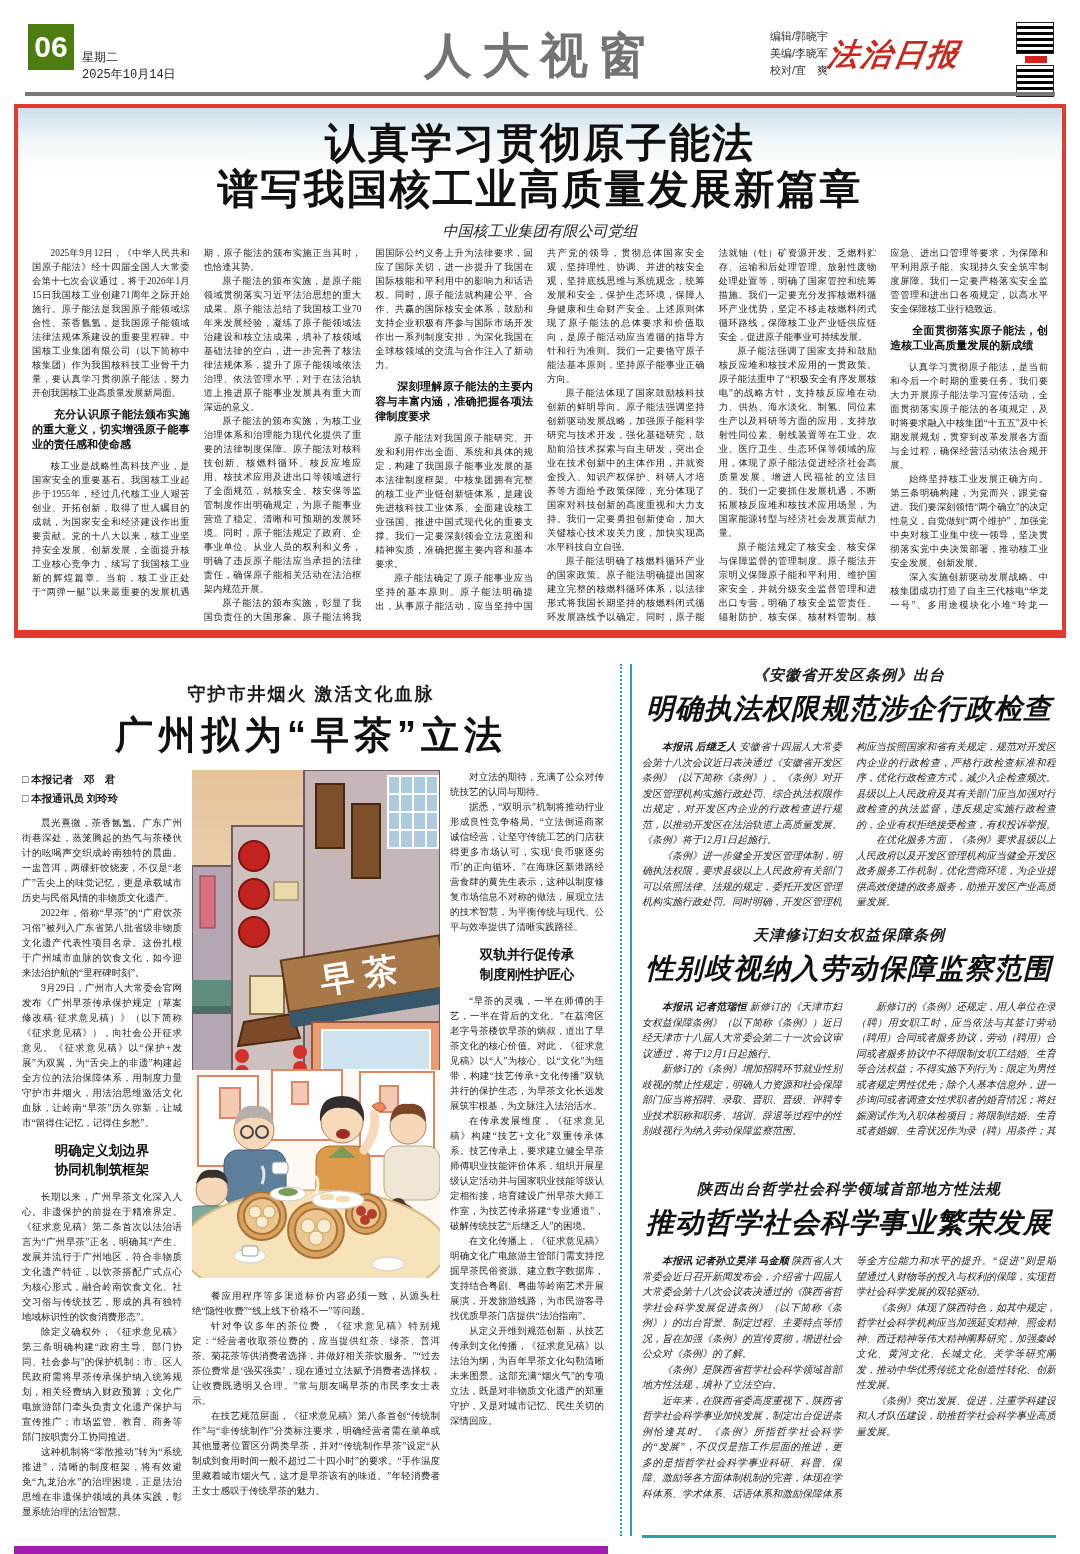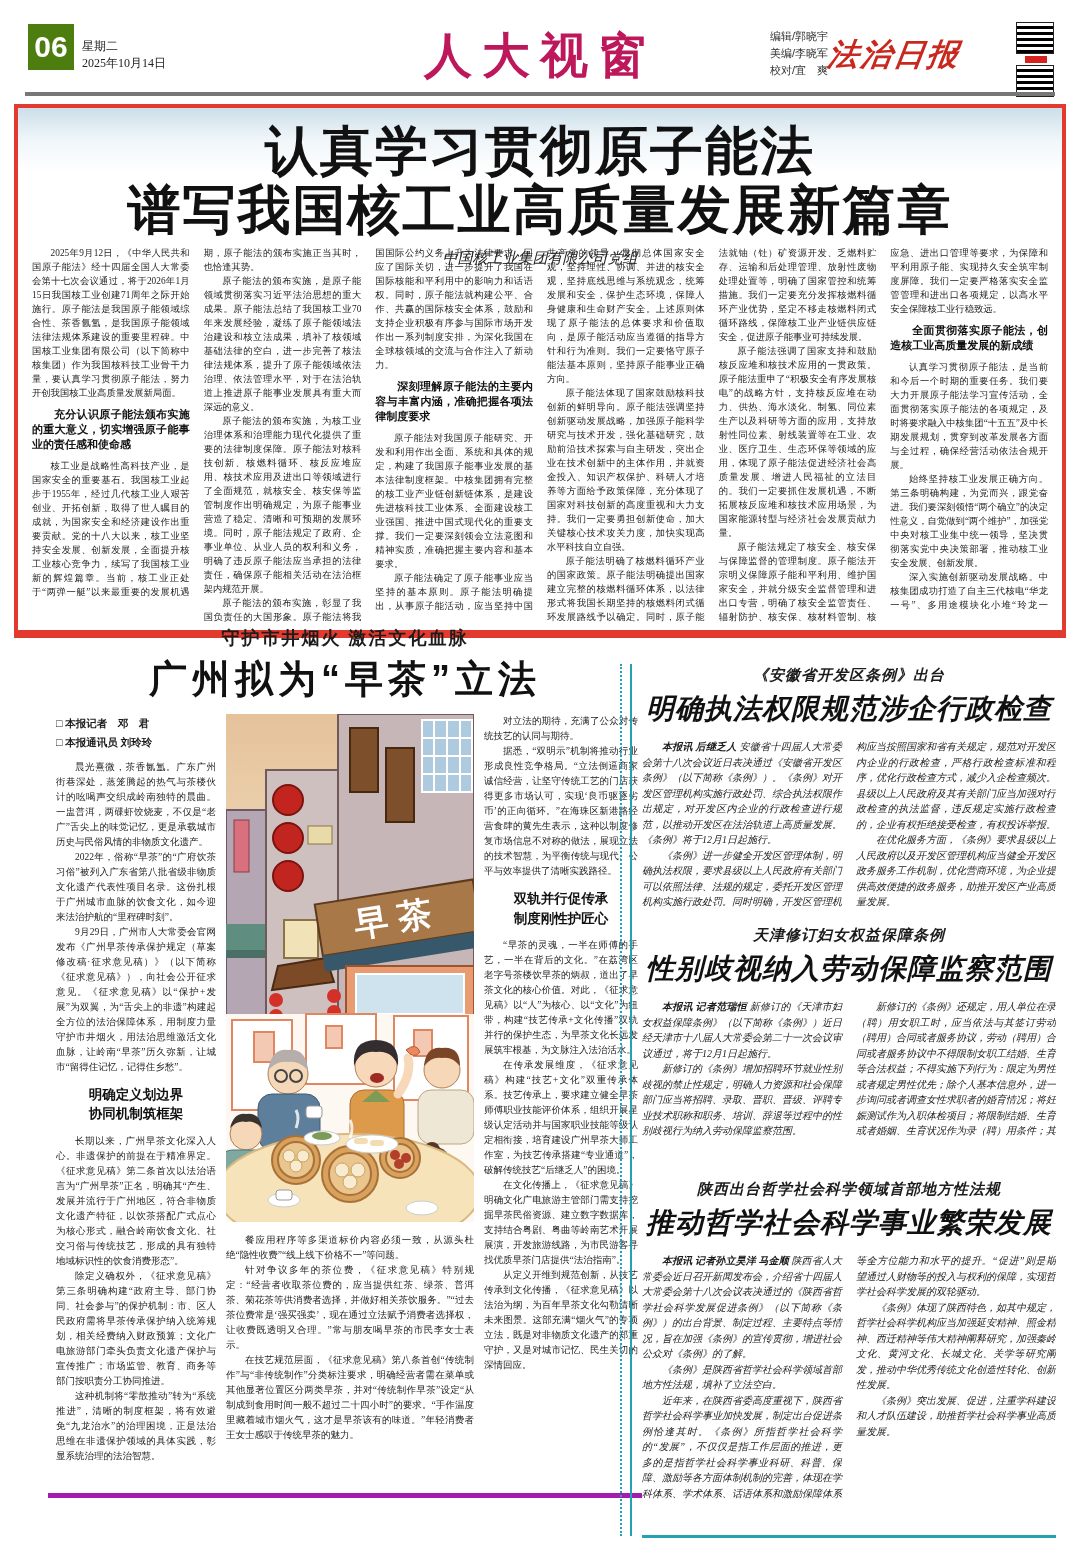--- a/index.html
+++ b/index.html
@@ -2,55 +2,55 @@
 <html><head>
 <meta charset="utf-8">
 <style>
   html,body{margin:0;padding:0;background:#e8e8e8;}
   .page{position:relative;width:1080px;height:1554px;background:#fff;margin:0 auto;overflow:hidden;
         font-family:"Liberation Serif","DejaVu Serif",serif;color:#1c1c1c;}
   
   .pagenum{position:absolute;left:28px;top:24px;width:46px;height:46px;background:#4d7c0f;color:#fff;
            font-family:"Liberation Sans",sans-serif;font-weight:900;font-size:30px;display:flex;
            align-items:center;justify-content:center;}
-  .dateblk{position:absolute;left:82px;top:38px;font-family:Liberation Serif, serif;font-size:12px;
+  .dateblk{position:absolute;left:82px;top:50px;font-family:Liberation Mono, monospace;font-size:12px;
            line-height:1.45;color:#222;}
   .secttitle{position:absolute;left:0;right:0;top:24px;text-align:center;
-             font-family:"Liberation Sans",sans-serif;font-weight:900;font-size:48px;color:#be185d;
+             font-family:"Liberation Sans",sans-serif;font-weight:900;font-size:48px;color:#737373;
              letter-spacing:10px;}
   .staff{position:absolute;right:252px;top:28px;font-family:"Liberation Sans",sans-serif;font-size:11px;
          line-height:1.55;color:#333;text-align:left;}
   .masthead{position:absolute;right:120px;top:34px;font-size:31px;color:#c8281e;font-weight:900;
             font-style:italic;transform:skewX(-8deg);letter-spacing:2px;}
   .qrcol{position:absolute;right:24px;top:22px;width:40px;}
   .qr{width:36px;height:30px;border:1px solid #222;
       background-image:repeating-linear-gradient(0deg,#000 0 3px,#fff 3px 6px),
                        repeating-linear-gradient(90deg,#000 0 3px,transparent 3px 6px);
       background-blend-mode:lighten;}
   .redchip{width:22px;height:7px;background:#d5231d;margin:2px auto;}
   .rule{position:absolute;left:25px;right:25px;top:92px;height:4px;background:#777;}
   
   .mainbox{position:absolute;left:14px;top:104px;width:1052px;height:534px;box-sizing:border-box;
            border:4px solid #e23a2e;border-bottom-width:8px;
            background:linear-gradient(180deg,#ccdfe9 0,#eef5f9 30px,#fff 64px);}
   .mh{ text-align:center;font-family:"Liberation Sans",sans-serif;font-weight:900;color:#111;
-       font-size:53px;line-height:1.12;letter-spacing:2px;margin:0;}
+       font-size:41px;line-height:1.12;letter-spacing:2px;margin:0;}
   .mh1{margin-top:13px;}
   .mbyline{text-align:center;font-size:15px;margin-top:9px;font-style:italic;color:#222;}
   .mbody{position:absolute;left:14px;right:14px;top:138px;bottom:5px;column-count:6;column-gap:14px;
          column-fill:auto;font-size:9.3px;line-height:14px;text-align:justify;overflow:hidden;}
   .para{margin:0;text-indent:2em;}
   .t-h{font-family:"Liberation Sans",sans-serif;font-weight:700;font-size:11px;line-height:15px;
        margin:7px 0;text-indent:2em;color:#111;}
   .t-hc{font-family:"Liberation Sans",sans-serif;font-weight:700;font-size:13.5px;line-height:1.45;
         margin:10px 0;text-indent:0;text-align:center;white-space:pre-line;color:#111;}
   .intro{font-weight:700;}
   
-  .bl{position:absolute;left:14px;top:620px;width:594px;height:878px;box-sizing:border-box;
-      border-bottom:5px solid #a21caf;margin-left:34px;}
+  .bl{position:absolute;left:14px;top:676px;width:594px;height:878px;box-sizing:border-box;
+      border-bottom:8px solid #a21caf;}
   .kick{text-align:center;font-family:"Liberation Sans",sans-serif;font-weight:700;font-size:18px;
         letter-spacing:2px;margin:6px 0 0;}
   .hl{text-align:center;font-family:"Liberation Sans",sans-serif;font-weight:900;font-size:38px;
       letter-spacing:5px;margin:4px 0 0;color:#111;}
   .gzcols{position:absolute;top:94px;left:8px;right:4px;bottom:14px;display:flex;gap:10px;}
   .gcol{font-size:9.5px;line-height:15px;text-align:justify;overflow:hidden;}
   .gcol1{width:160px;} .gcol2{width:248px;} .gcol3{flex:1;}
   .bylines{font-family:"Liberation Sans",sans-serif;font-weight:700;font-size:10.5px;line-height:1.8;
            margin-bottom:8px;text-align:left;}
   .illus{width:248px;height:508px;margin-bottom:6px;}

